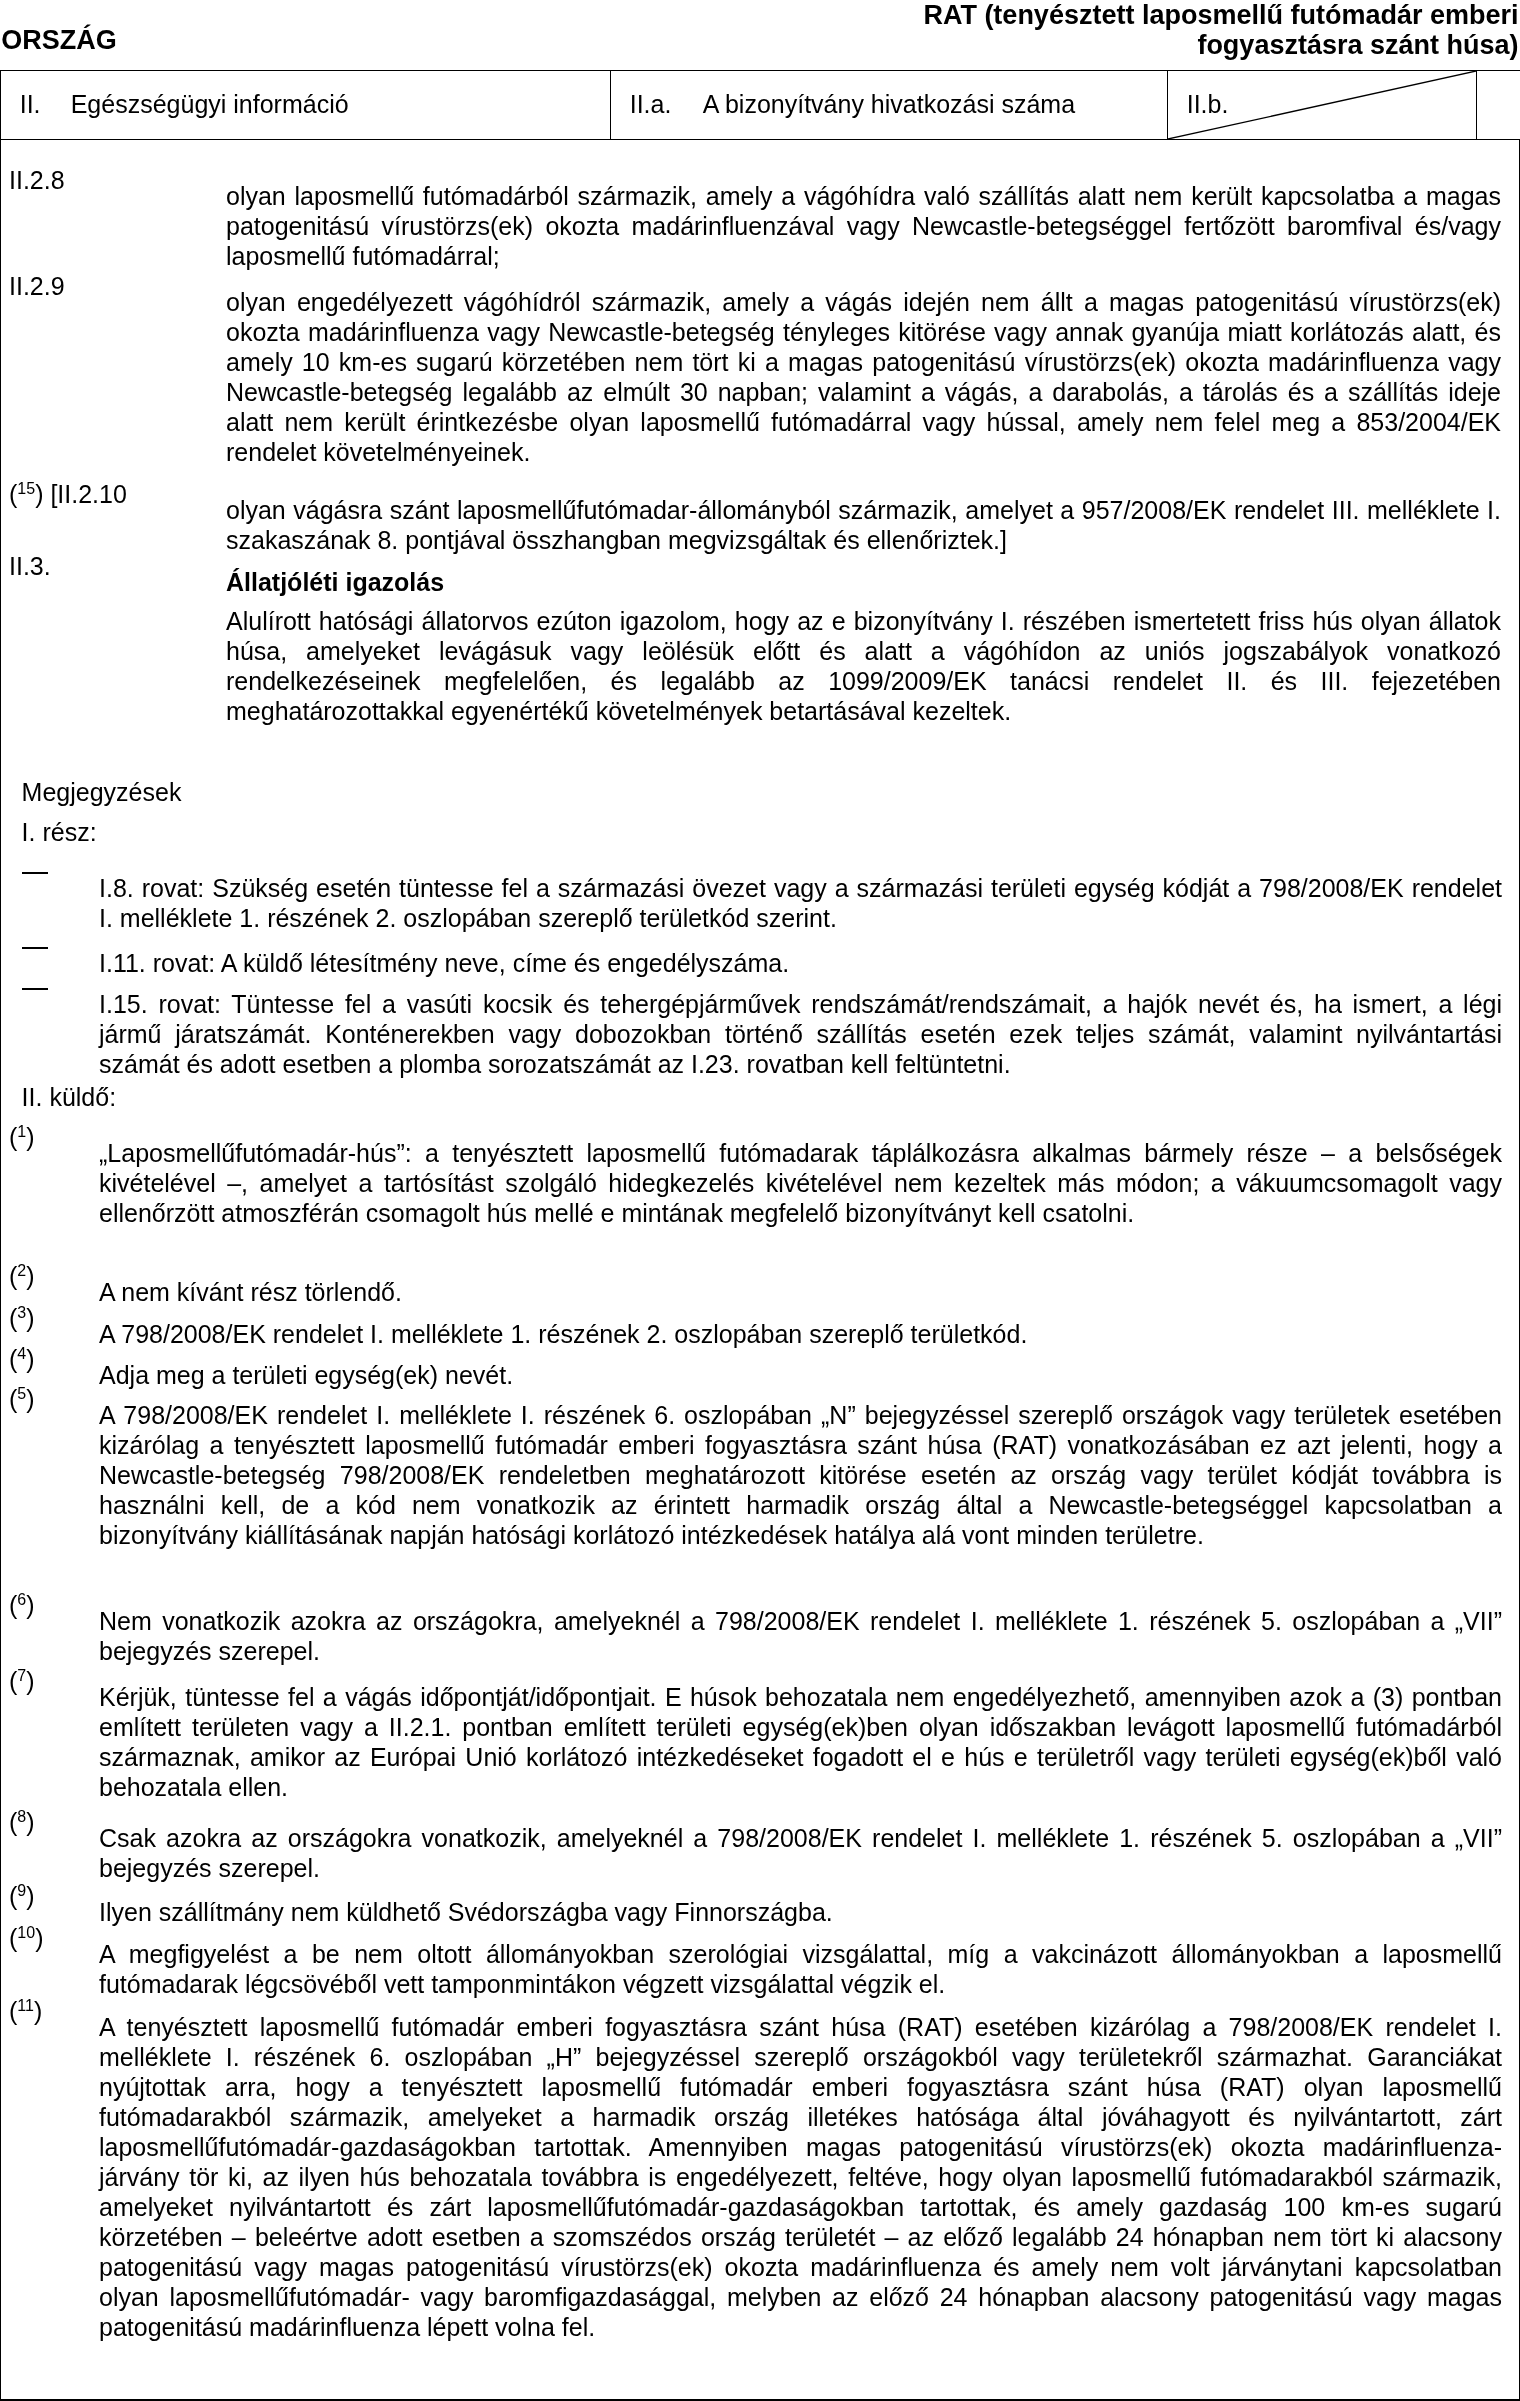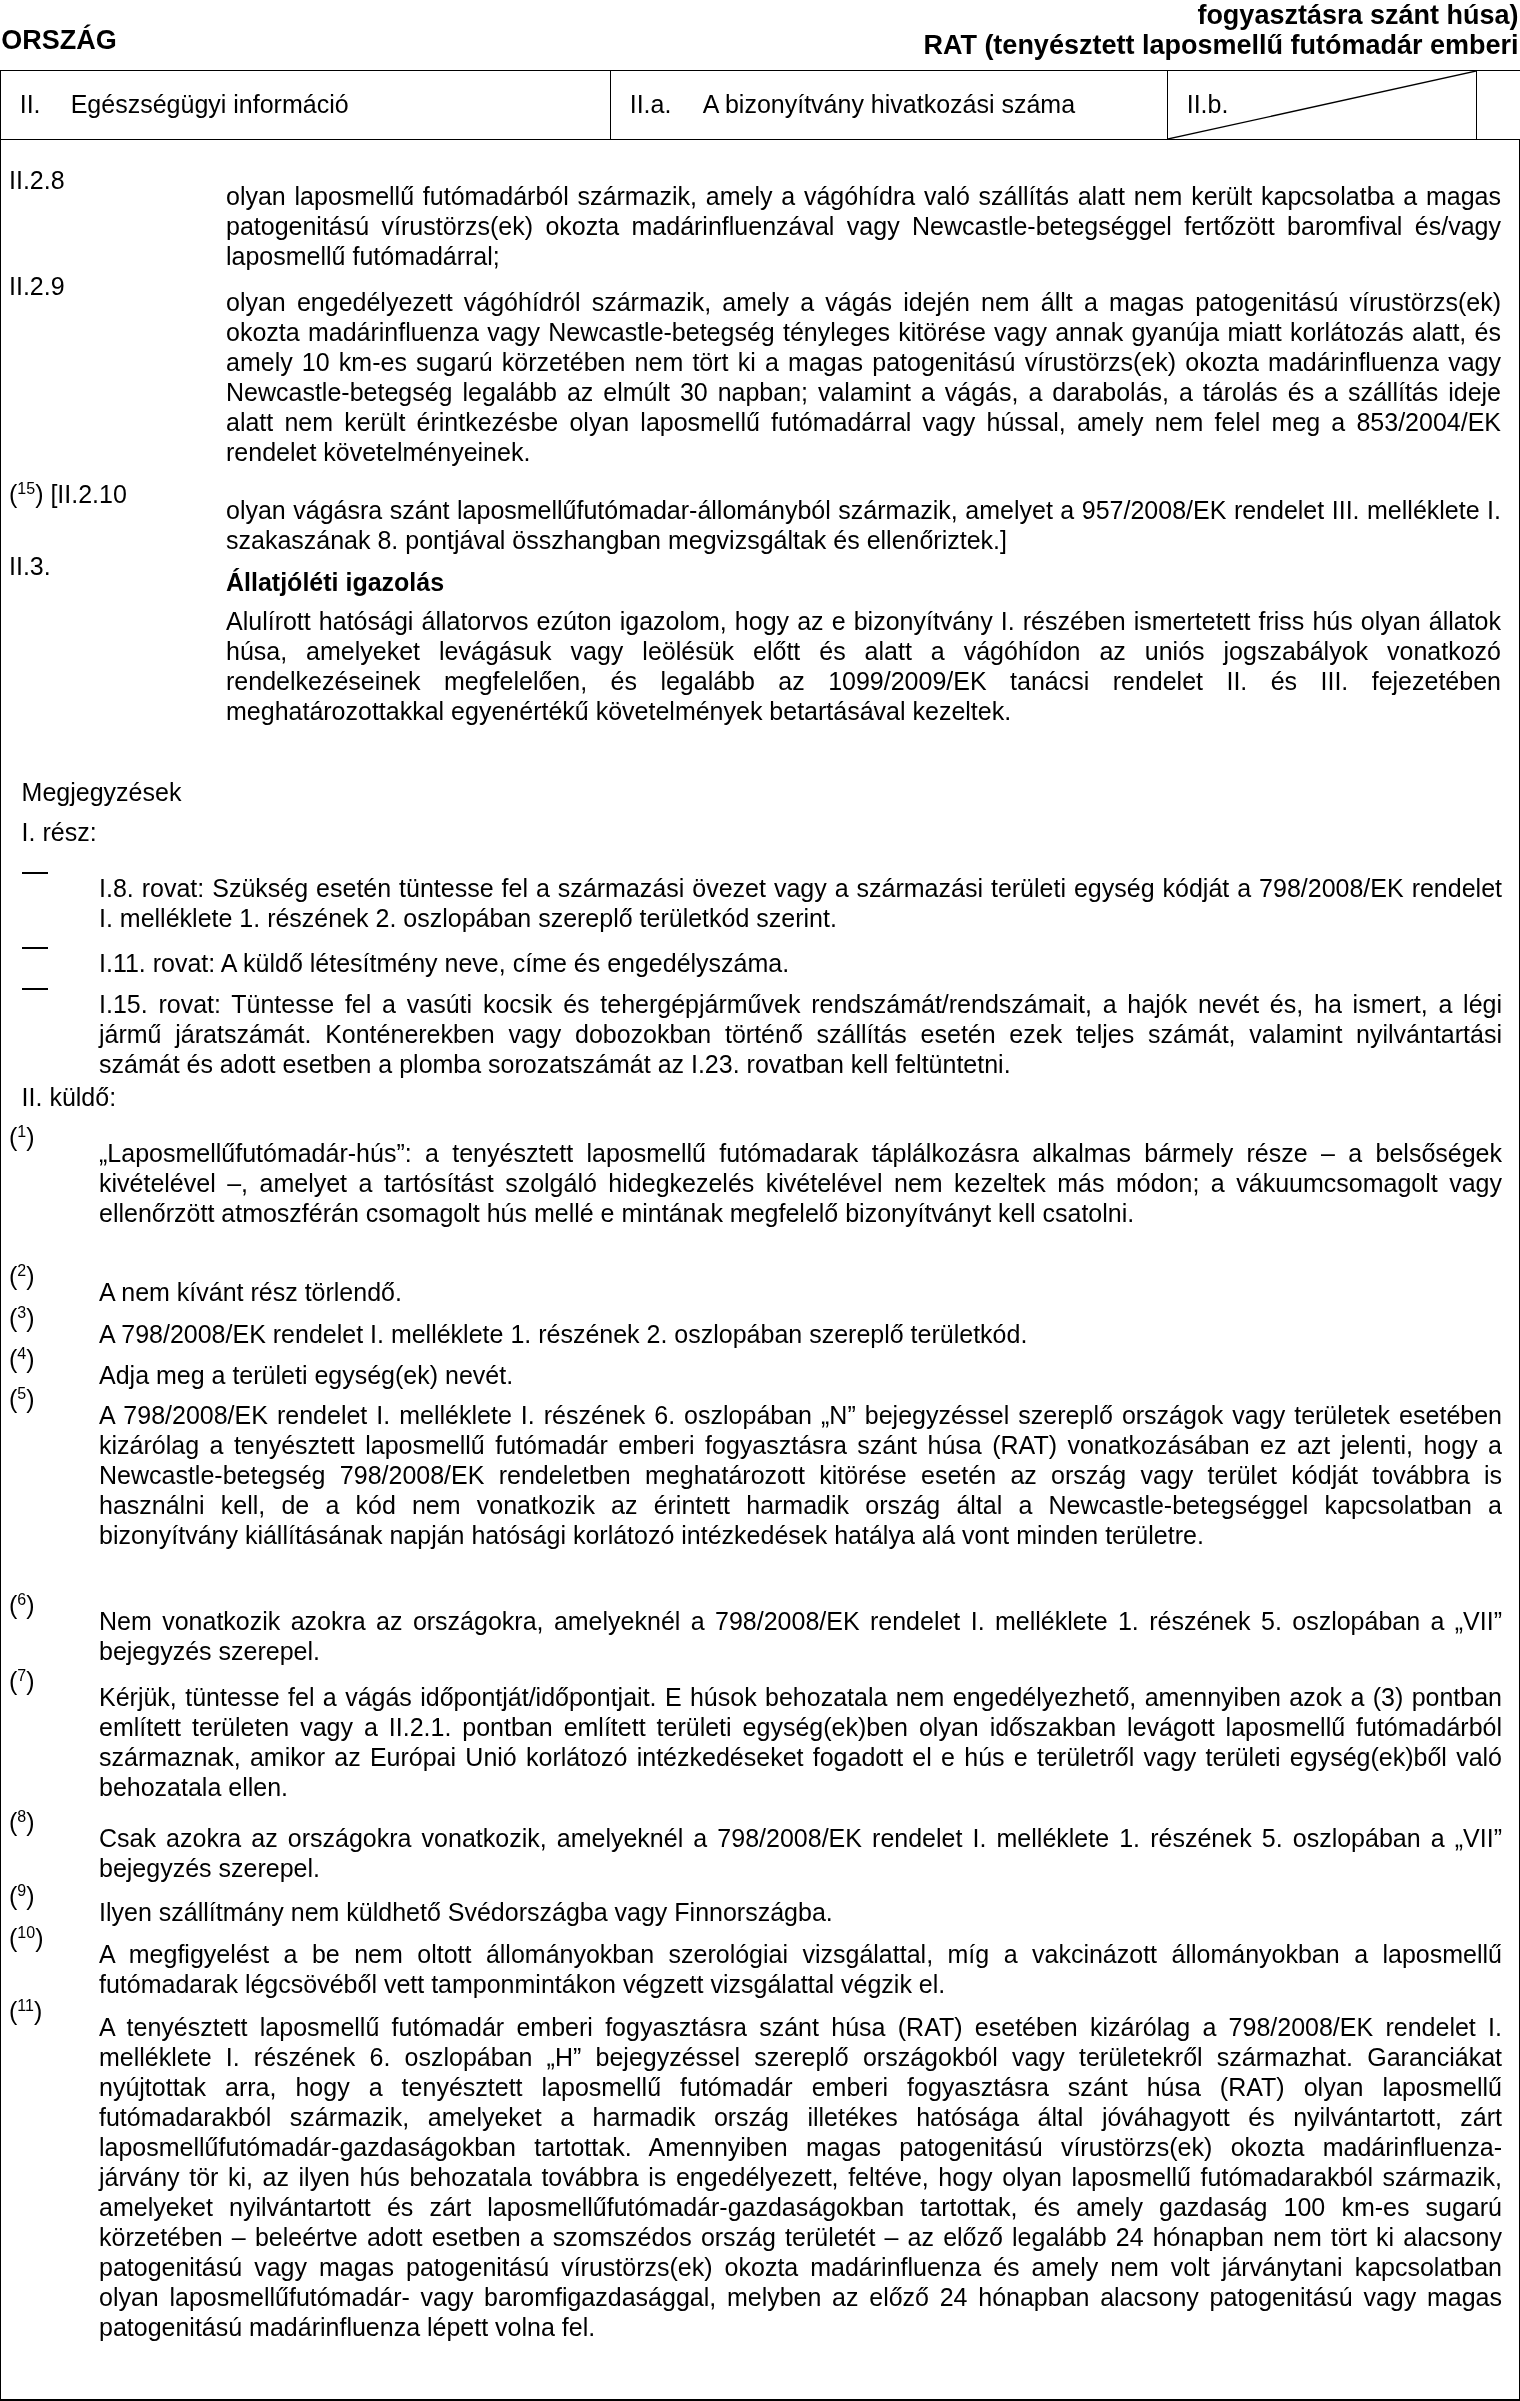--- a/index.html
+++ b/index.html
@@ -50,22 +50,22 @@
   .bold { font-weight: bold; }
   .sup { font-size: 16px; vertical-align: 8.7px; line-height: 0; }
   .dash { position: absolute; left: 20.6px; width: 26px; height: 1.9px; background: #000; top: 15px; }
   .heading { position: absolute; left: 20.6px; font-size: 25px; font-weight: normal; line-height: 30px; white-space: nowrap; }
 </style>
 </head>
 <body>
 
 <div class="title-country">ORSZÁG</div>
 <div class="title-right">
+  <div>RAT (tenyésztett laposmellű futómadár emberi</div>
   <div>fogyasztásra szánt húsa)</div>
-  <div>RAT (tenyésztett laposmellű futómadár emberi</div>
 </div>
 
 <div class="header-table">
   <div class="hcell c1">
     <span class="hnum">II.</span><span>Egészségügyi információ</span>
   </div>
   <div class="hcell c2">
     <span class="hnum">II.a.</span><span>A bizonyítvány hivatkozási száma</span>
   </div>
   <div class="hcell c3">

